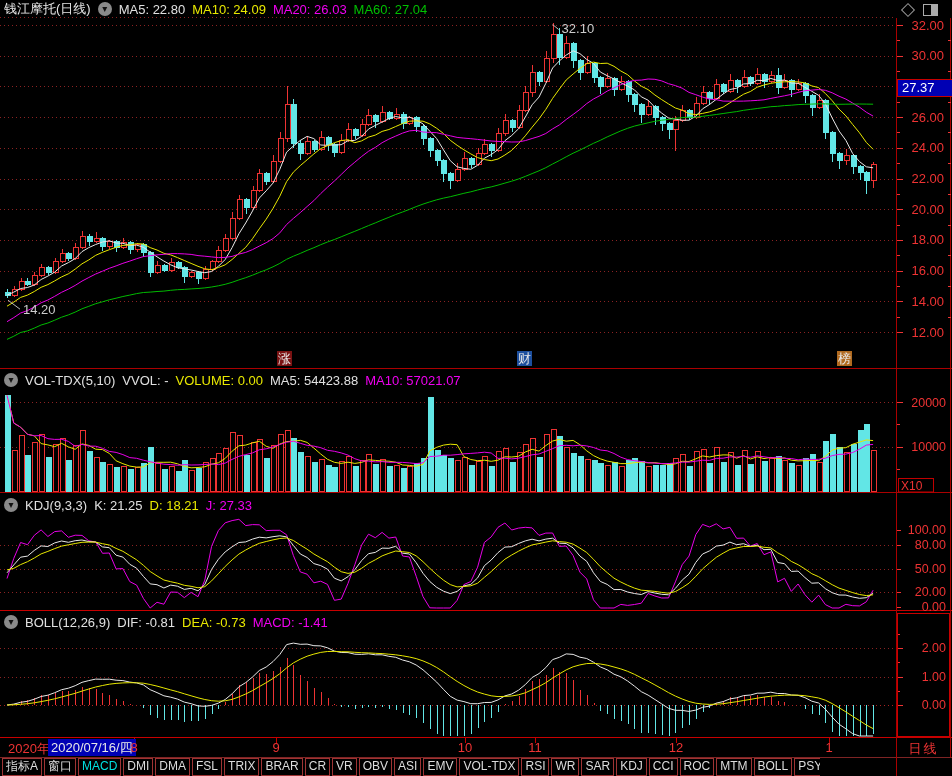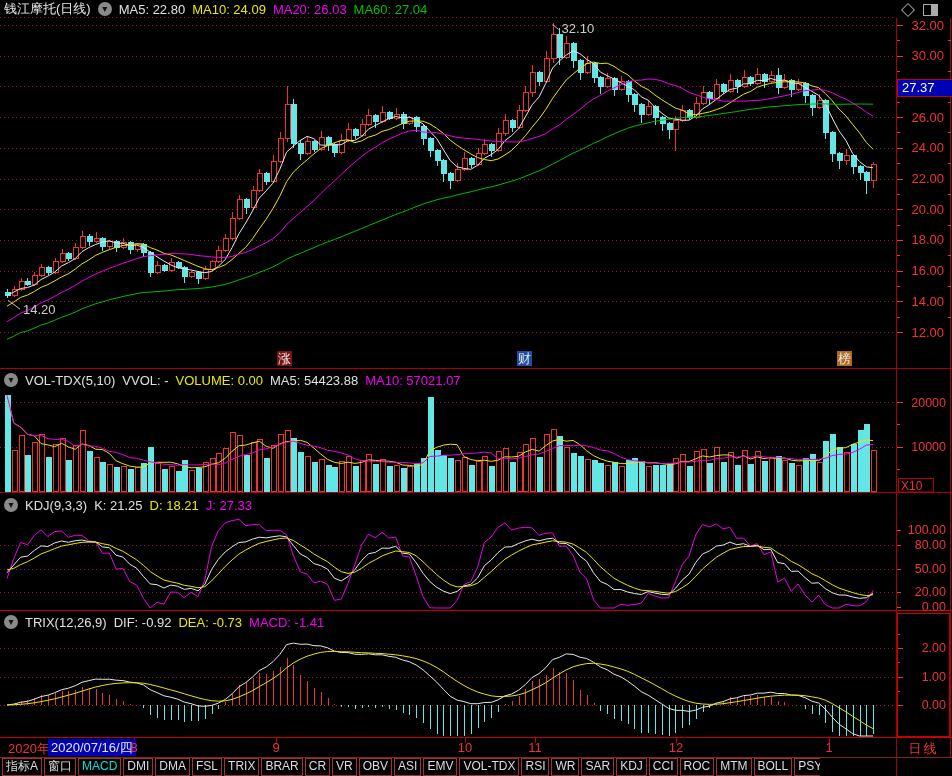--- a/index.html
+++ b/index.html
@@ -727,22 +727,22 @@
   <div class="row" style="top:496px;left:4px;">
     <span class="chev">▾</span>
     <span class="w">KDJ(9,3,3)</span>
     <span class="w">K: 21.25</span>
     <span class="y">D: 18.21</span>
     <span class="m">J: 27.33</span>
   </div>
 
   <div class="row" style="top:613px;left:4px;">
     <span class="chev">▾</span>
-    <span class="w">TRIX(12,26,9)</span>
-    <span class="w">DIF: -0.92</span>
+    <span class="w">BOLL(12,26,9)</span>
+    <span class="w">DIF: -0.81</span>
     <span class="y">DEA: -0.73</span>
     <span class="m">MACD: -1.41</span>
   </div>
 
   <div class="timeline">
     <span class="tl-year">2020年</span>
     <span class="tl-date">2020/07/16/四</span>
     <span id="months"><span class="tl-month" style="left: 134px;">8</span><span class="tl-month" style="left: 276px;">9</span><span class="tl-month" style="left: 465px;">10</span><span class="tl-month" style="left: 535px;">11</span><span class="tl-month" style="left: 676px;">12</span><span class="tl-month" style="left: 829px;">1</span></span>
     <span class="tl-period">日线</span>
   </div>

